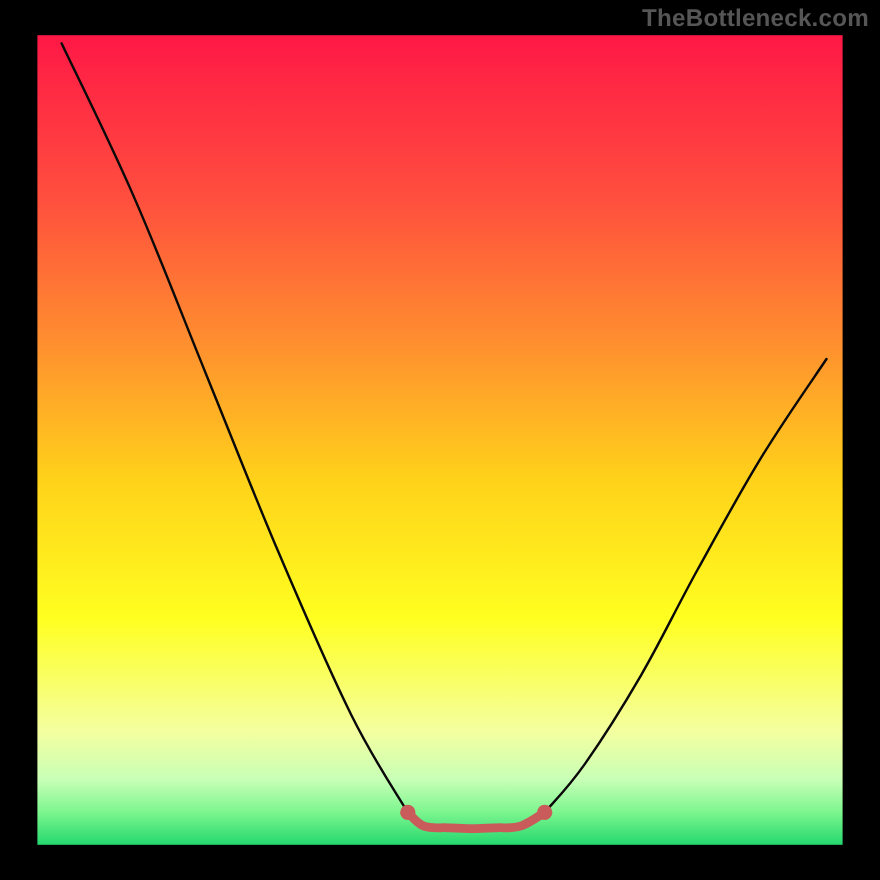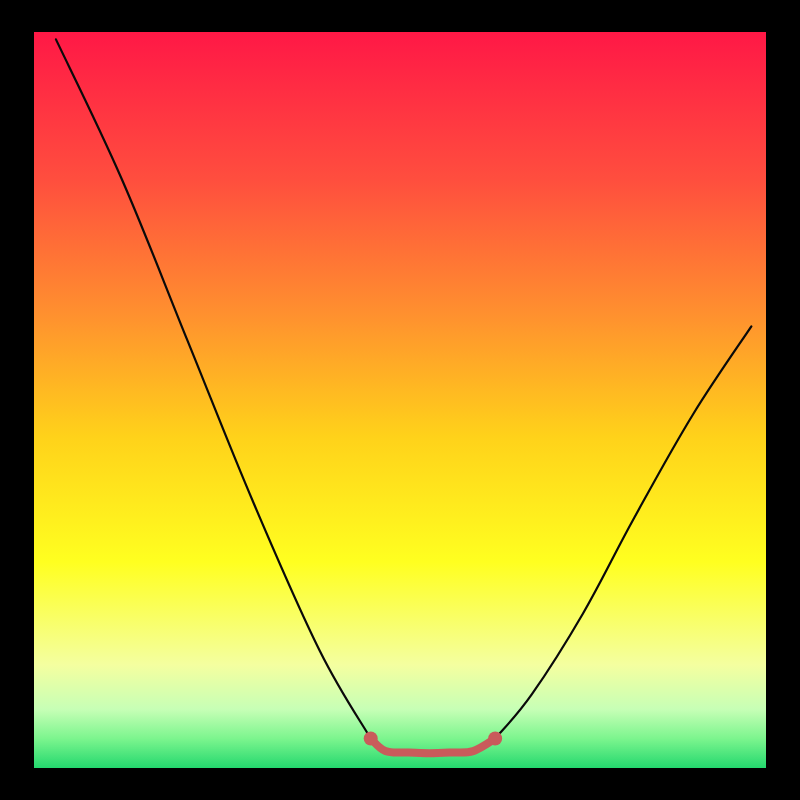--- a/index.html
+++ b/index.html
@@ -24,20 +24,21 @@
     color: #565656;
     letter-spacing: 0.2px;
     z-index: 10;
   }
   svg { display: block; }
 </style>
 </head>
 <body>
 
 <div class="wrap">
+  <div class="watermark">TheBottleneck.com</div>
   <svg id="chart-svg" width="800" height="800" viewBox="0 0 800 800">
     <defs>
       <linearGradient id="bg-grad" x1="0" y1="0" x2="0" y2="1">
           <stop offset="0%" stop-color="#ff1846"></stop>
           <stop offset="20%" stop-color="#ff4e3e"></stop>
           <stop offset="38%" stop-color="#ff8f2f"></stop>
           <stop offset="55%" stop-color="#ffd21a"></stop>
           <stop offset="72%" stop-color="#ffff20"></stop>
           <stop offset="86%" stop-color="#f4ffa0"></stop>
           <stop offset="92%" stop-color="#c7ffb6"></stop>

